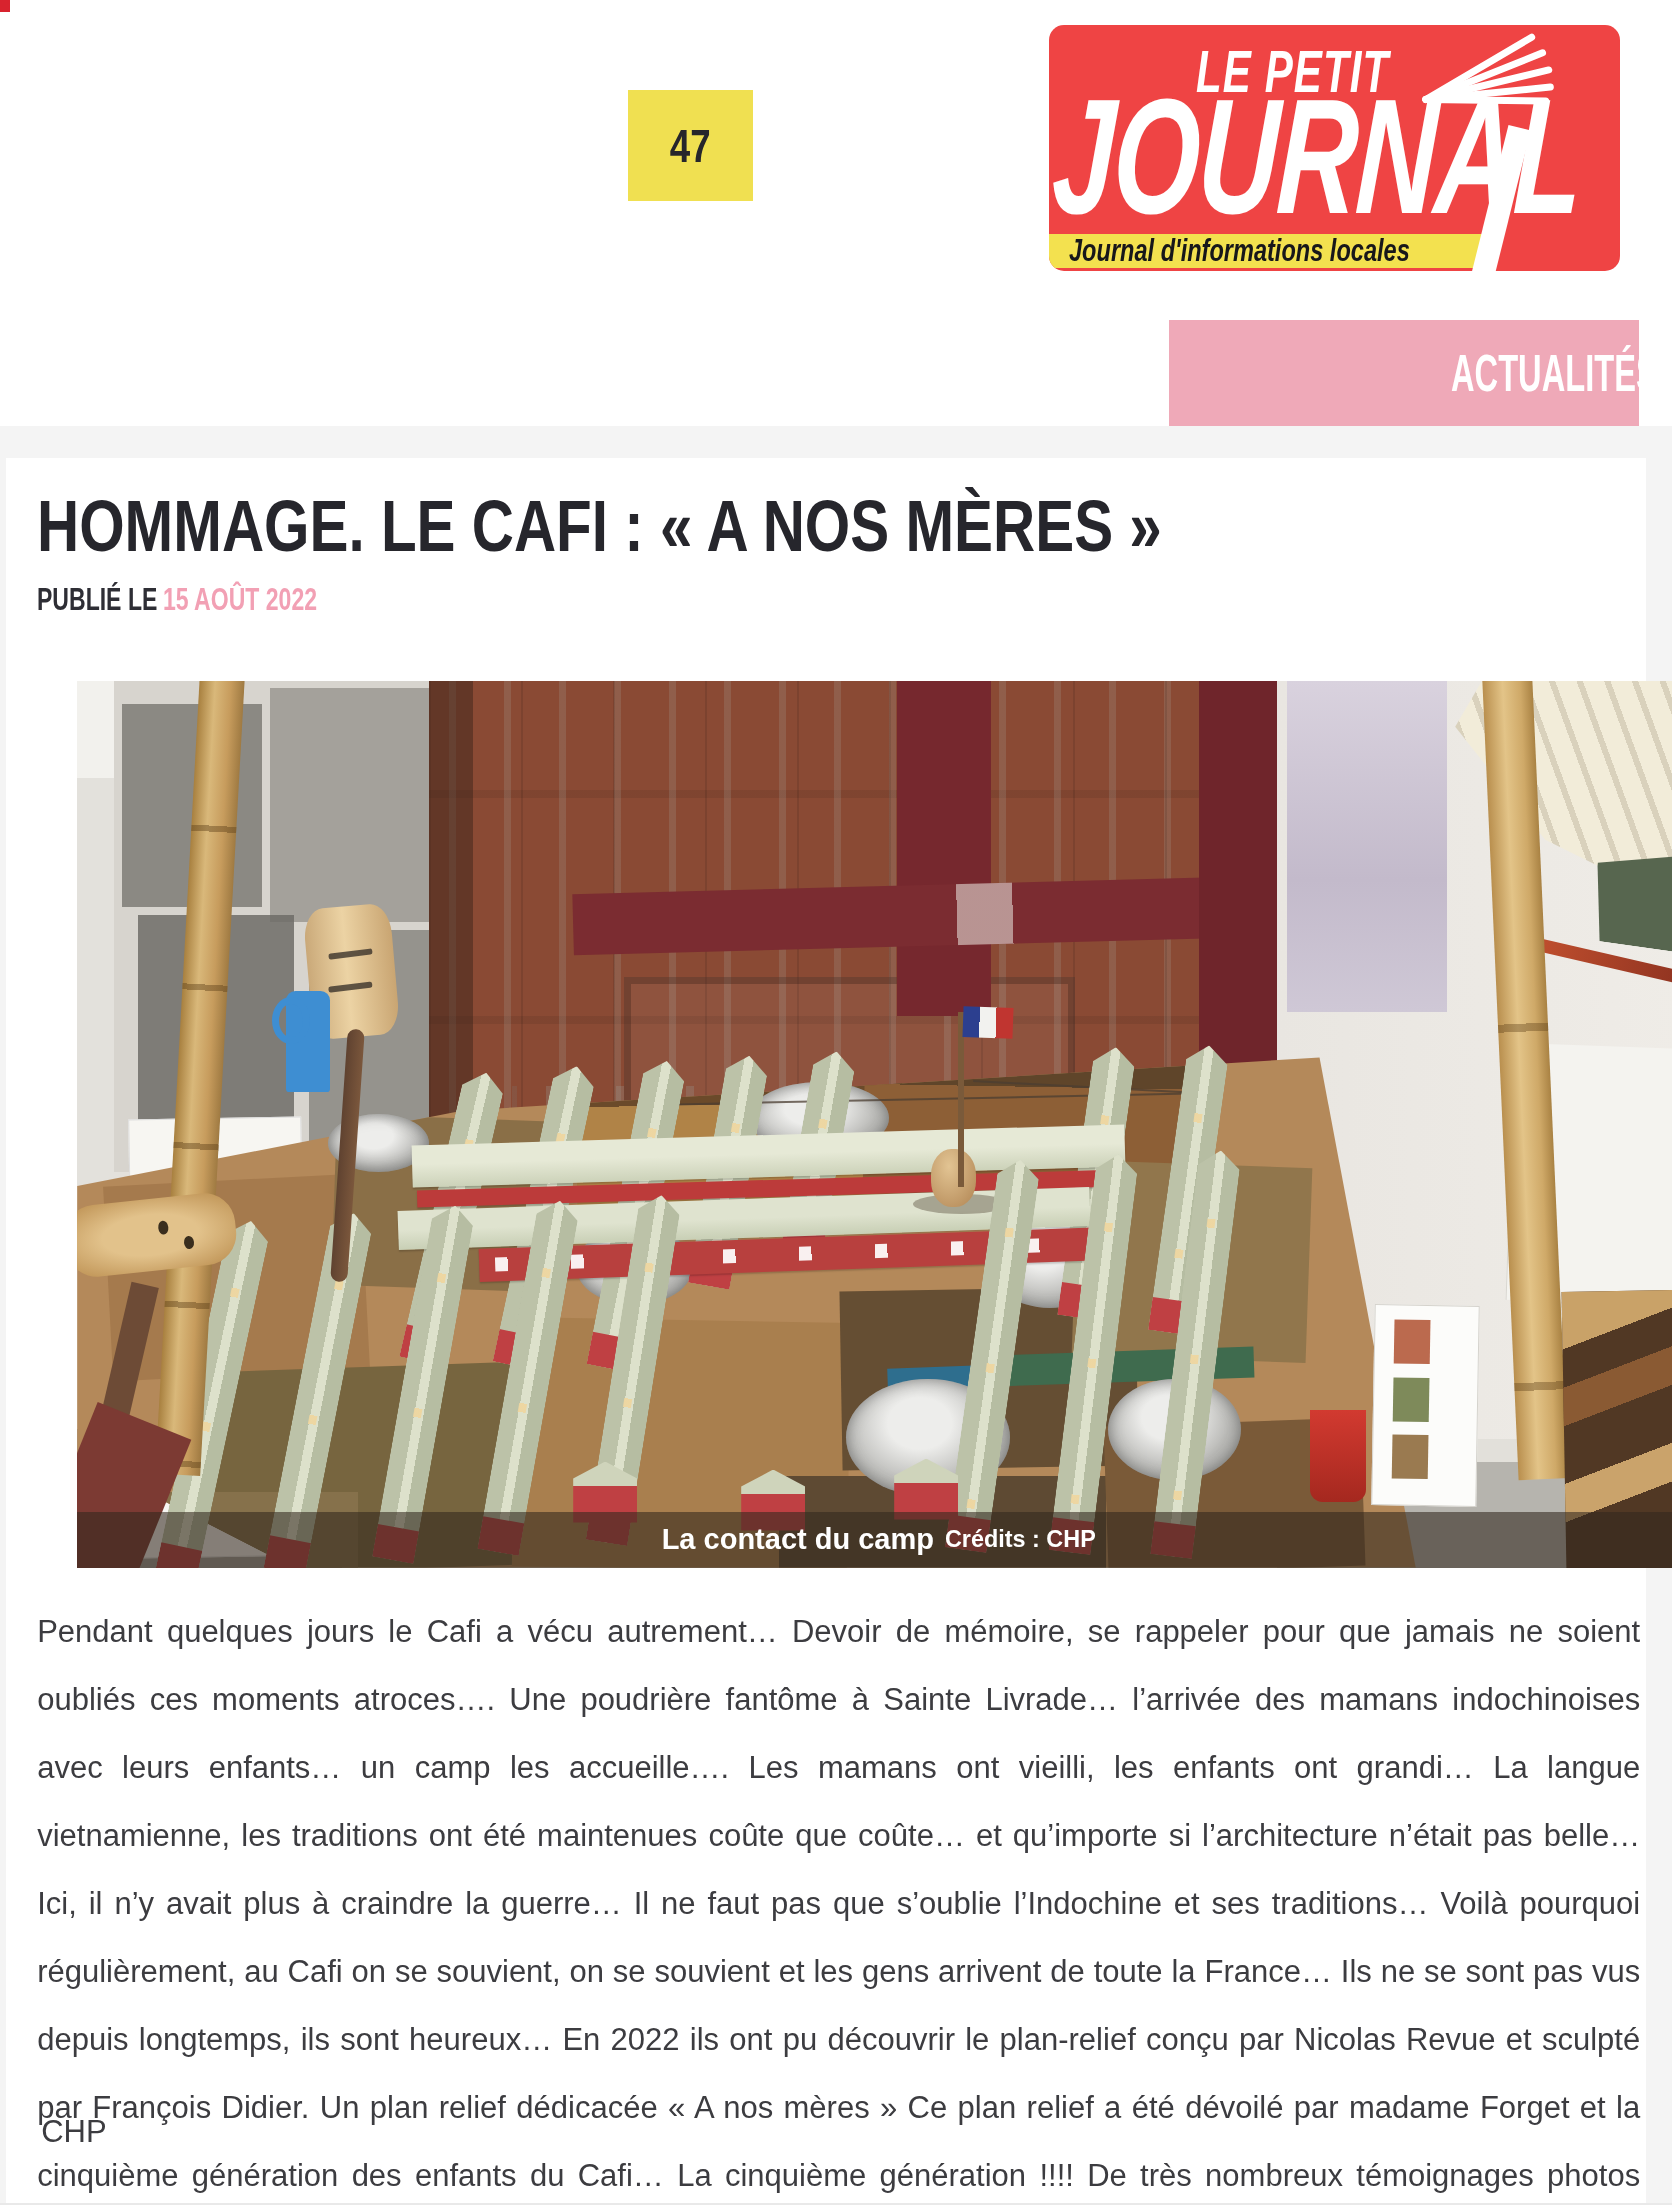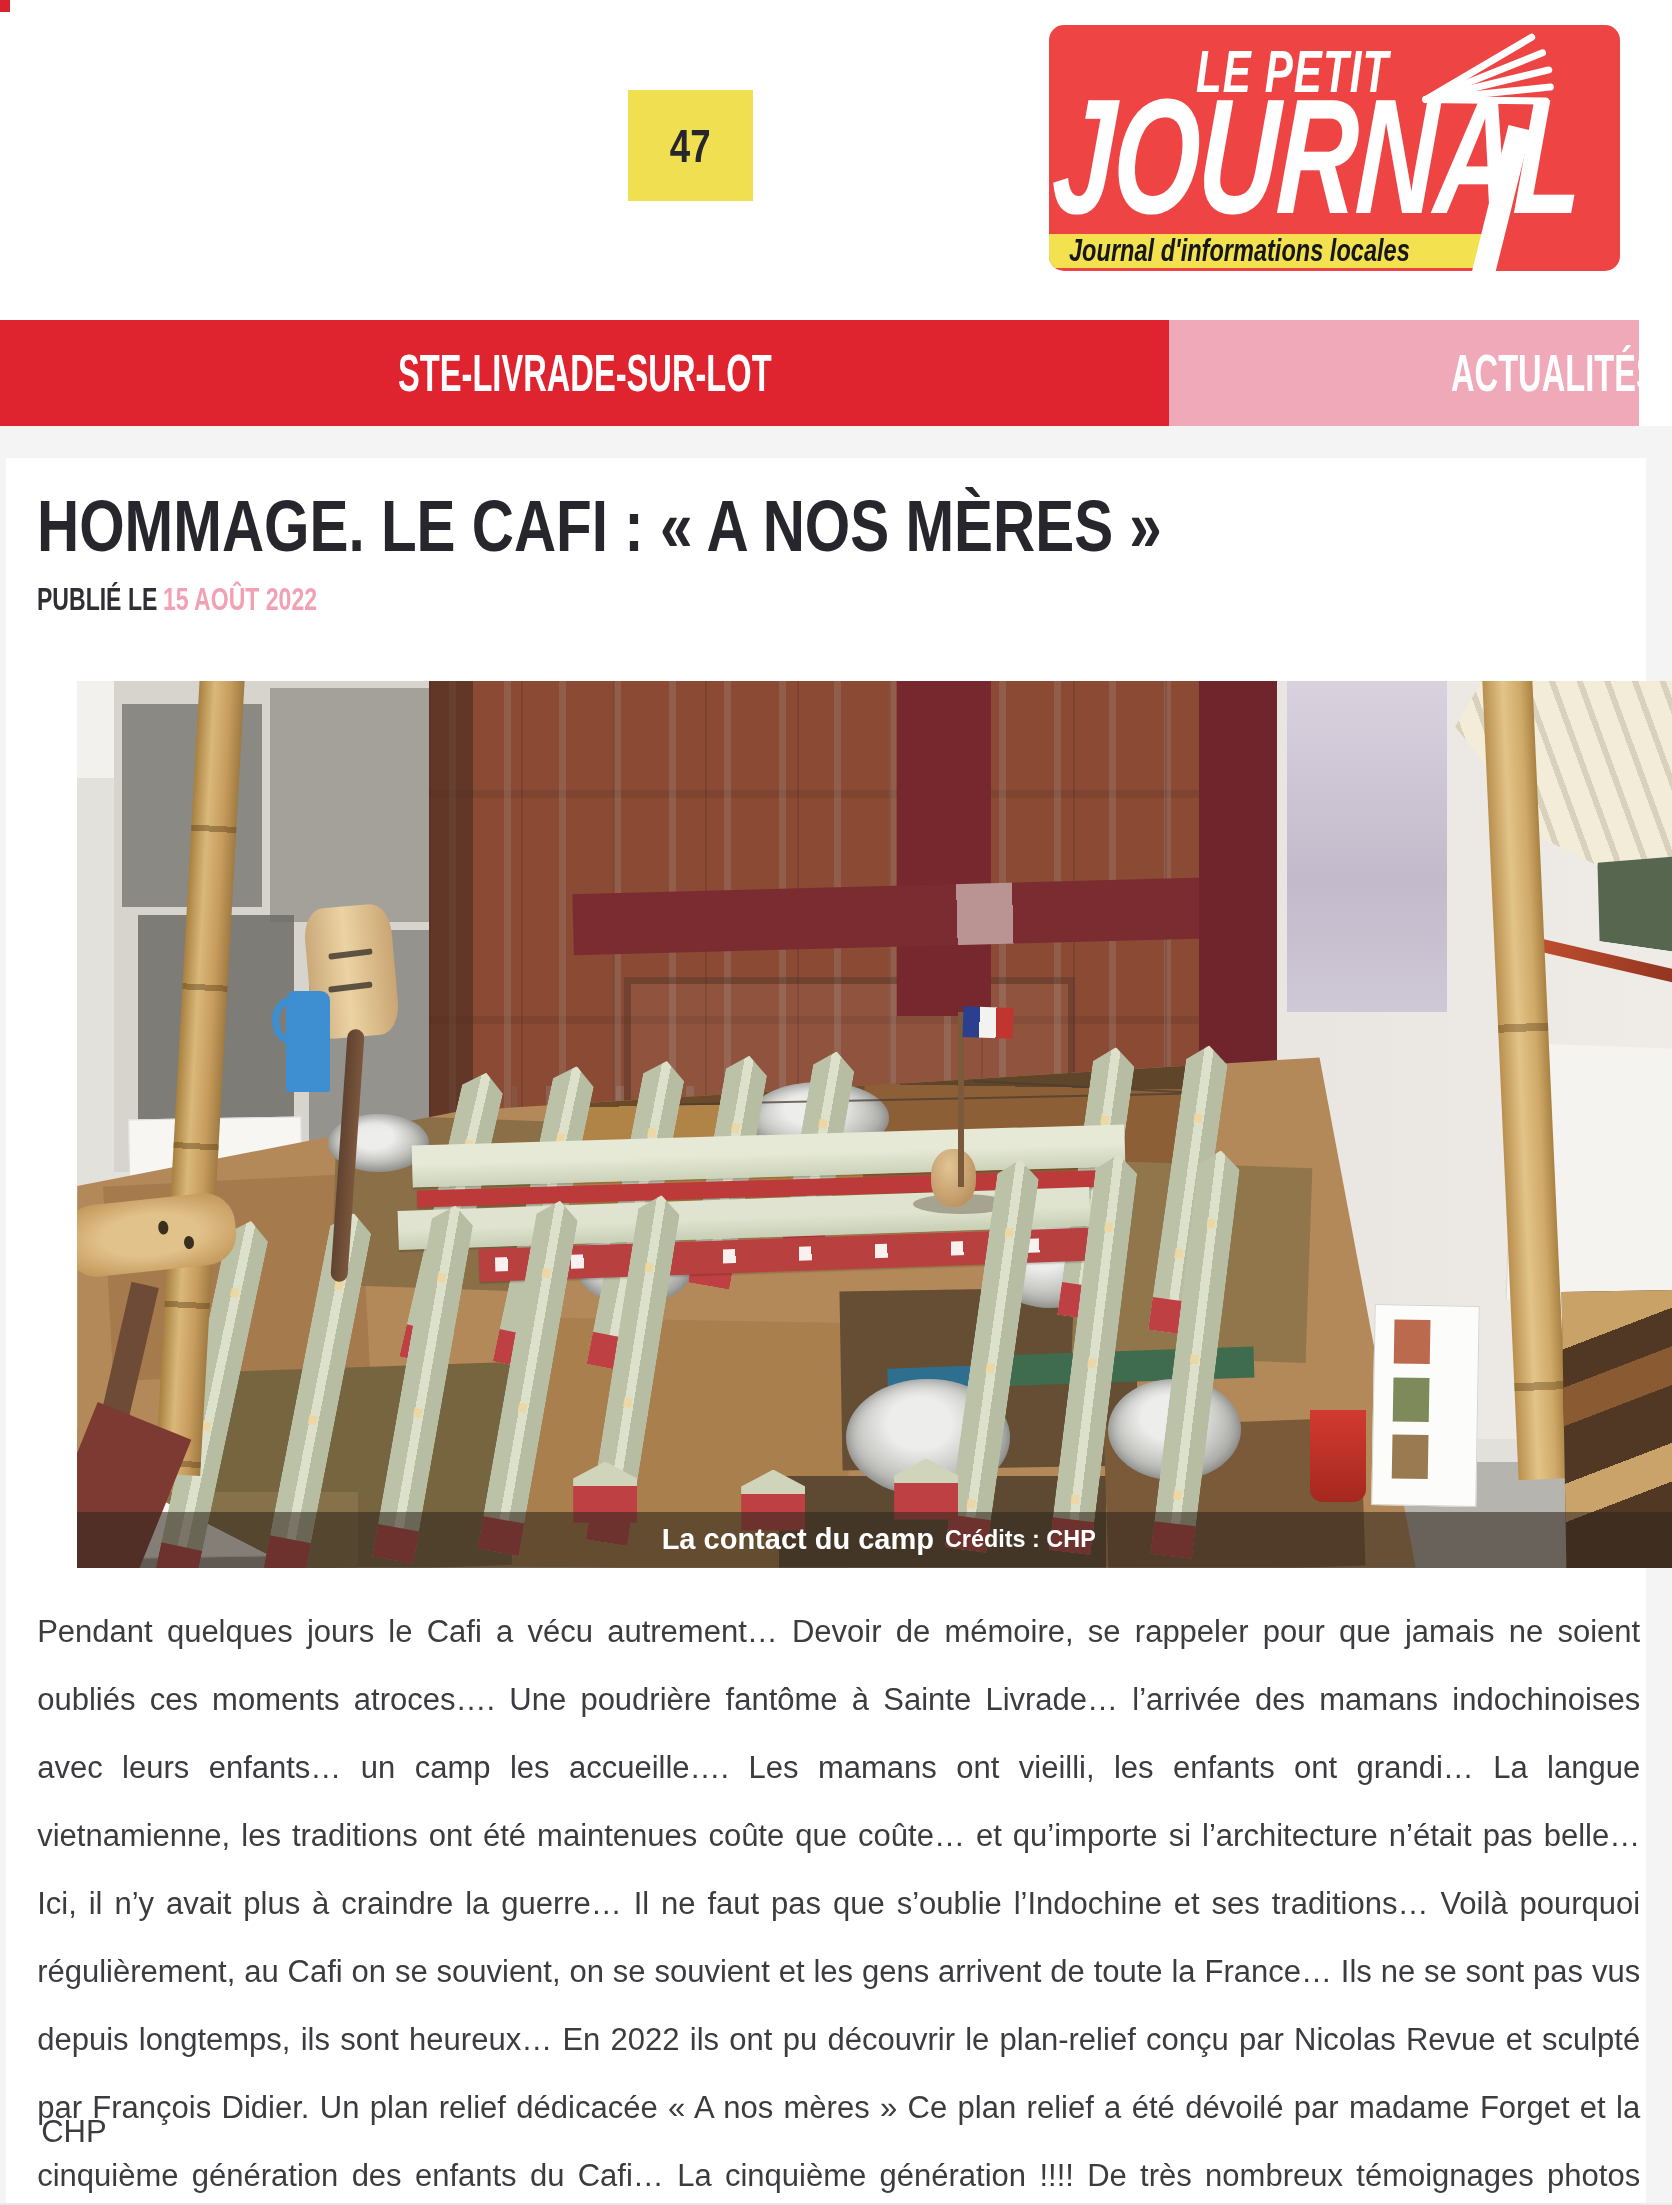--- a/index.html
+++ b/index.html
@@ -128,23 +128,20 @@
         </g>
       </svg>
     </span>
     <div class="logo-line1">LE PETIT</div>
     <div class="logo-line2">JOURNAL</div>
     <div class="logo-band"></div>
     <div class="logo-tagline">Journal d'informations locales</div>
     <div class="logo-slash"></div>
   </div>
 
-  <div class="abs banner-city">
-    <span>STE-LIVRADE-SUR-LOT</span>
-  </div>
   <div class="abs banner-section">
     <span>ACTUALITÉS</span>
   </div>
 
   <div class="abs main-bg"></div>
   <div class="card">
 
     <h1 class="article-title">HOMMAGE. LE CAFI : « A NOS MÈRES »</h1>
     <div class="pub-line">
       <span class="pub-label">PUBLIÉ LE</span><span class="pub-date">15 AOÛT 2022</span>

